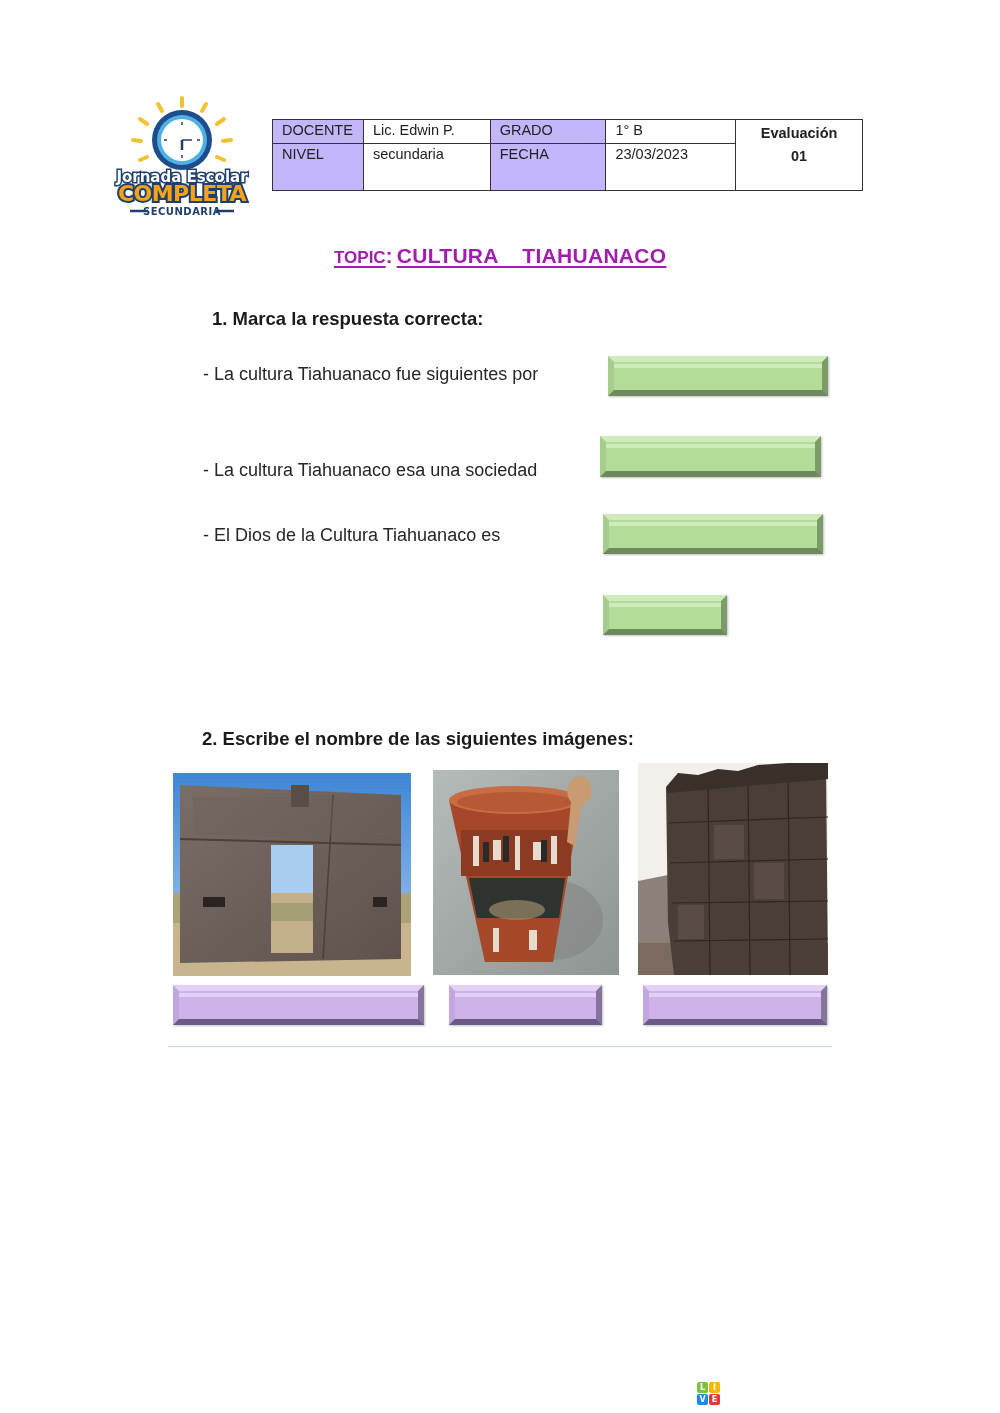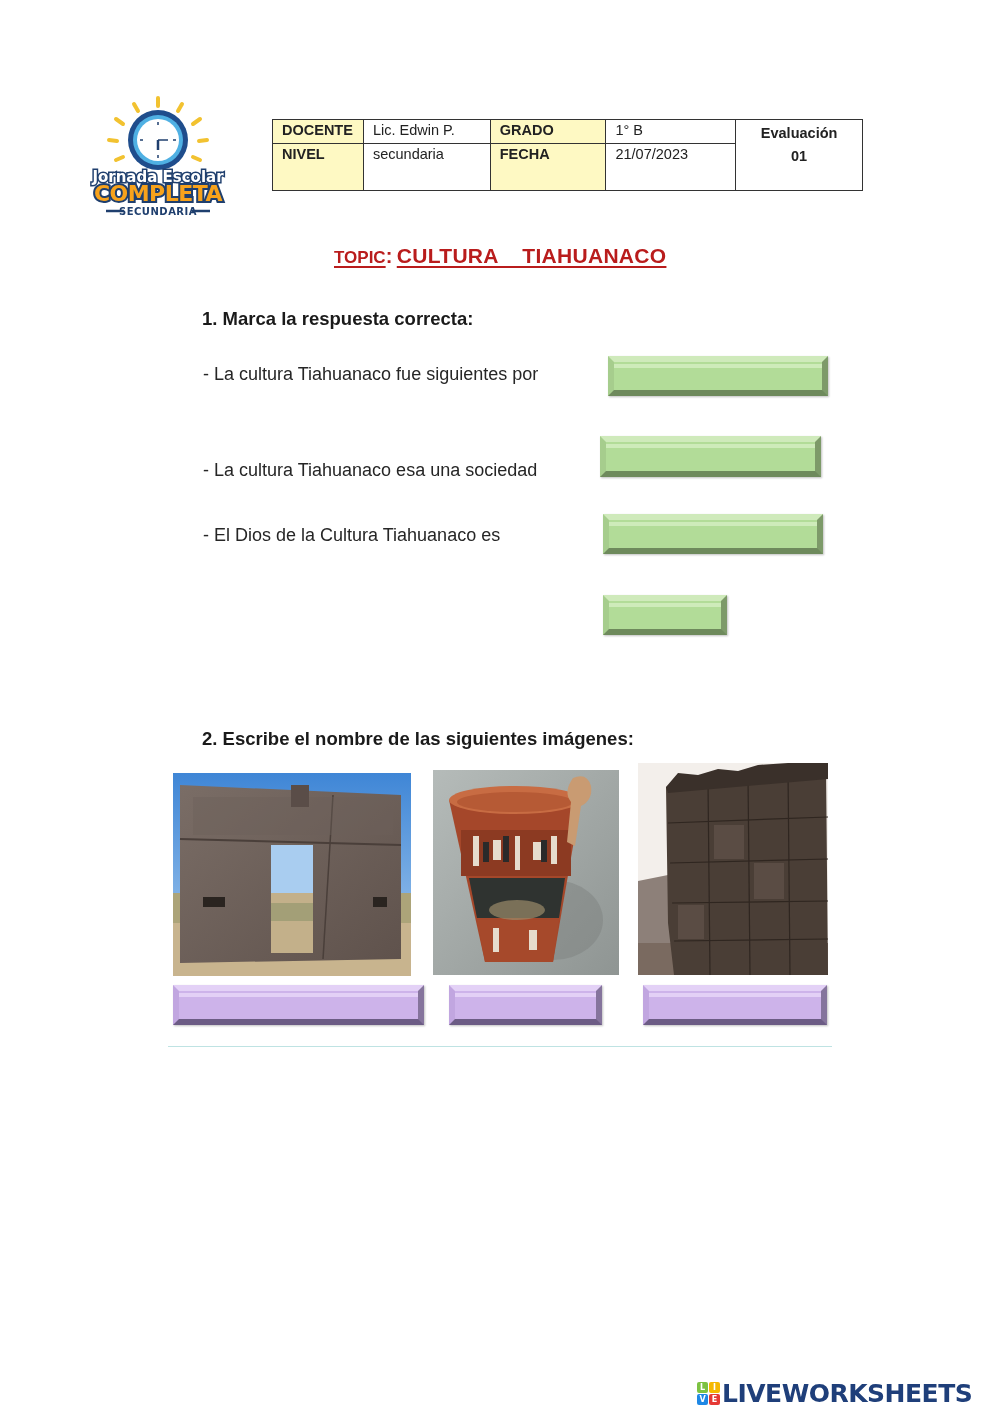--- a/index.html
+++ b/index.html
@@ -1,41 +1,41 @@
 <!DOCTYPE html>
 <html><head>
   <meta charset="utf-8">
   <style>
     * { box-sizing: border-box; margin: 0; padding: 0; }
     html, body { width: 1000px; height: 1413px; background: #ffffff; overflow: hidden; }
     body { position: relative; font-family: "Liberation Sans", sans-serif; color: #1a1a1a; }
 
     
-    .logo { position: absolute; left: 72px; top: 94px; width: 172px; height: 124px; }
+    .logo { position: absolute; left: 96px; top: 94px; width: 172px; height: 124px; }
     .logo svg { width: 100%; height: 100%; }
 
     
     .header-table { position: absolute; left: 272px; top: 119px; width: 591px; height: 71px;
       border-collapse: collapse; font-family: "Liberation Sans", sans-serif; font-size: 14.5px; }
     .header-table td { border: 1px solid #333; vertical-align: top; padding: 2px 0 0 9px; color: #222; }
-    .header-table td.lbl { background: #fef9c3; font-weight: bold; }
+    .header-table td.lbl { background: #c4b5fd; }
     .header-table td.eval { text-align: center; font-weight: bold; padding: 2px 4px 0 4px; line-height: 23px; }
     .header-table tr { height: 24px; }
     .header-table tr.r2 { height: 47px; }
 
     
-    .topic { position: absolute; left: 334px; top: 244px; color: #b91c1c; font-weight: bold;
+    .topic { position: absolute; left: 334px; top: 244px; color: #a21caf; font-weight: bold;
       font-family: "Liberation Sans", sans-serif; white-space: nowrap; }
     .topic .t-label { font-size: 17px; text-decoration: underline; text-decoration-thickness: 2px; text-underline-offset: 3px; }
     .topic .t-colon { font-size: 20px; }
     .topic .t-title { font-size: 21px; text-decoration: underline; text-decoration-thickness: 2px; text-underline-offset: 3px; letter-spacing: 0.3px; word-spacing: 6px; }
 
     
     .section-heading { position: absolute; font-weight: bold; font-size: 18.5px; color: #1a1a1a; white-space: nowrap; }
-    .h1 { left: 202px; top: 308px; }
+    .h1 { left: 212px; top: 308px; }
     .h2 { left: 202px; top: 728px; }
 
     
     .q-text { position: absolute; font-size: 18px; color: #262626; line-height: 28px; white-space: nowrap; }
     .q1 { left: 203px; top: 360px; }
     .q2 { left: 203px; top: 456px; }
     .q3 { left: 203px; top: 521px; }
     .q4 { left: 203px; top: 600px; }
 
     
@@ -141,21 +141,21 @@
     <td>1° B</td>
     <td class="eval" rowspan="2">
       <div>Evaluación</div>
       <div>01</div>
     </td>
   </tr>
   <tr class="r2">
     <td class="lbl">NIVEL</td>
     <td>secundaria</td>
     <td class="lbl">FECHA</td>
-    <td>21/07/2023</td>
+    <td>23/03/2023</td>
   </tr>
 </tbody>
   </table>
 
 <div class="topic">
   <span class="t-label">TOPIC</span><span class="t-colon">:</span>
   <span class="t-title" style="white-space:pre">CULTURA  TIAHUANACO</span>
 </div>
 
 <div class="section-heading h1">1. Marca la respuesta correcta:</div>
@@ -272,14 +272,13 @@
 
 <div class="divider"></div>
 
 <div class="brand">
   <div class="brand-icon">
     <span style="background:#7cc242">L</span>
     <span style="background:#f5b800">I</span>
     <span style="background:#1e88e5">V</span>
     <span style="background:#e53935">E</span>
   </div>
-  <span class="brand-text">LIVEWORKSHEETS</span>
 </div>
 
 </body></html>

